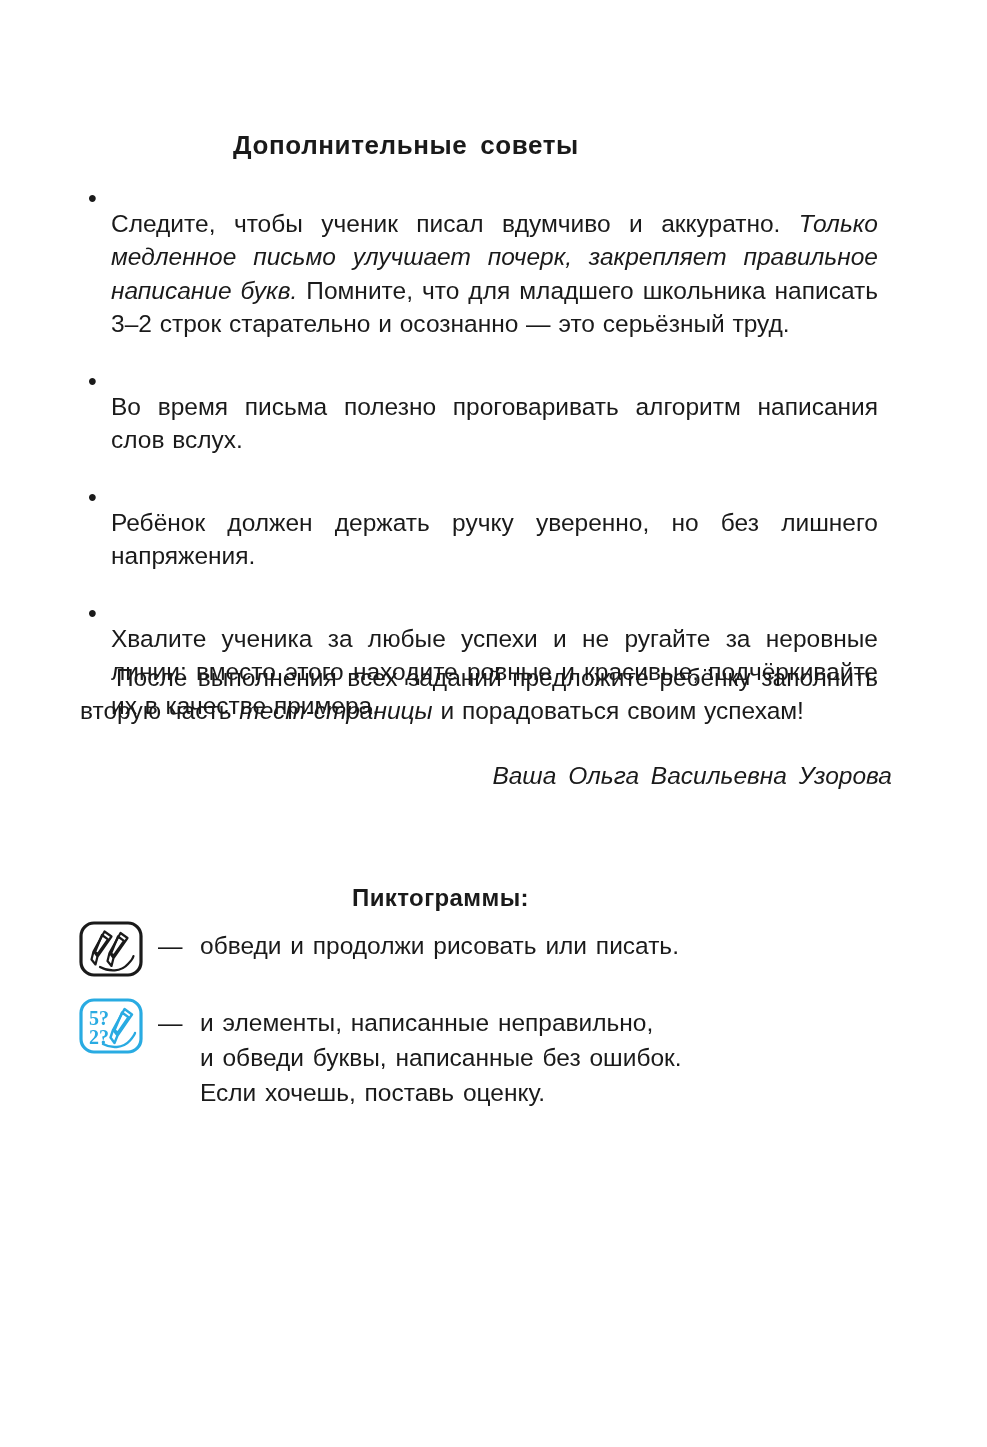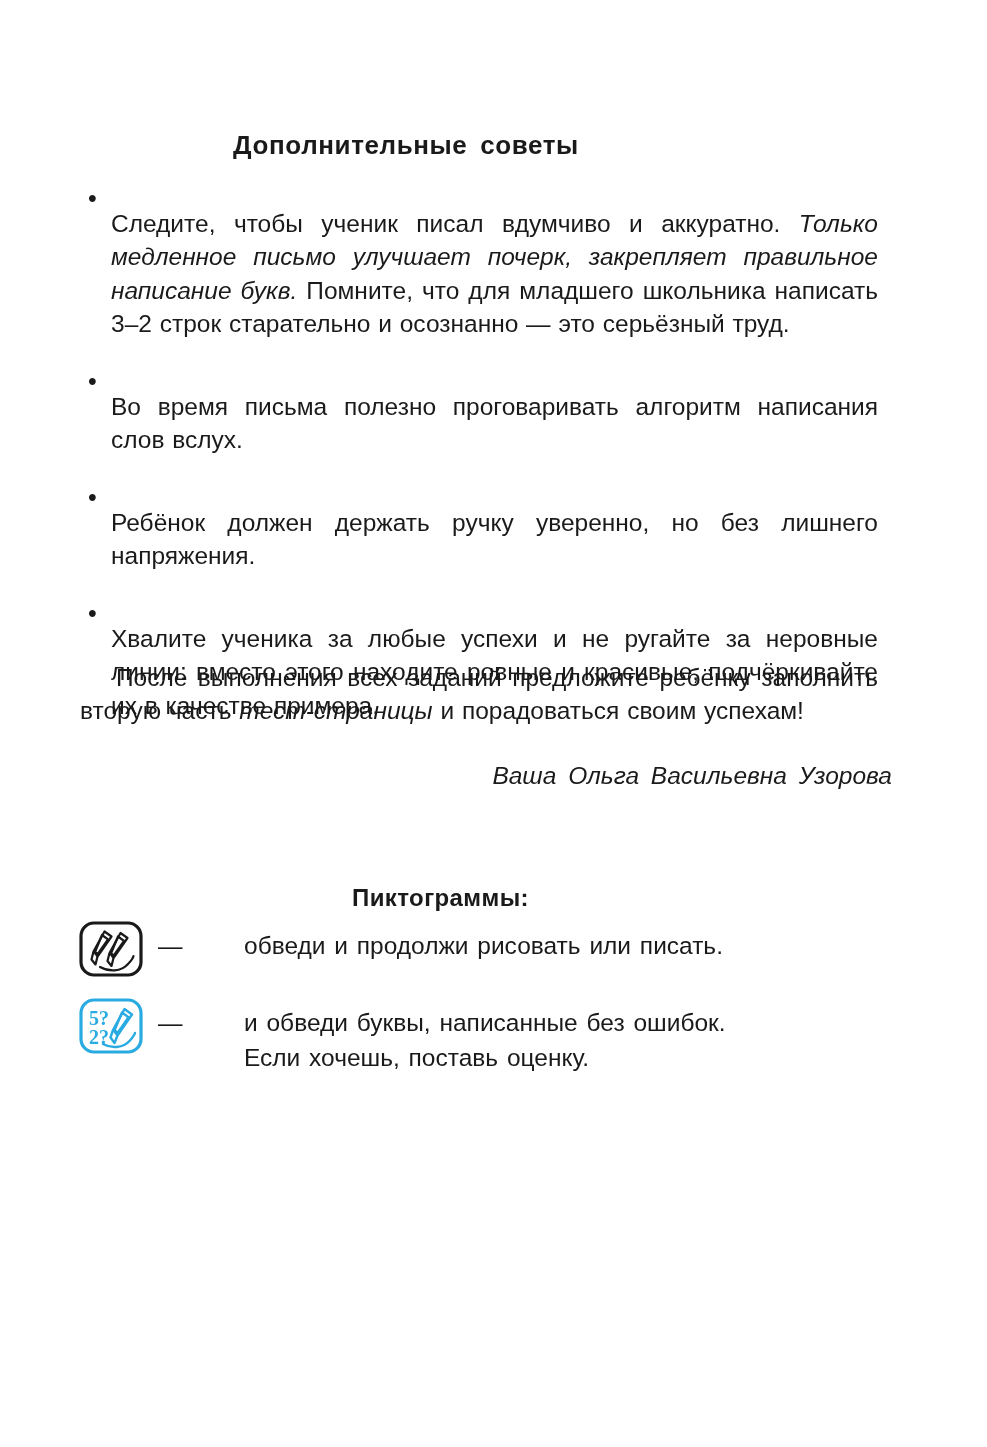--- a/index.html
+++ b/index.html
@@ -136,21 +136,21 @@
     padding-top: 8px;
   }
   .picto-desc {
     flex: 1 1 auto;
     font-size: 24.5px;
     line-height: 35px;
     color: #1a1a1a;
     word-spacing: 2px;
     padding-top: 8px;
   }
-  .picto-desc .line { display: block; white-space: nowrap; margin-left: 44px; }
+  .picto-desc .line { display: block; white-space: nowrap; }
 </style>
 </head>
 <body>
 
 <div class="page">
 
   <h1 class="page-title">Дополнительные  советы</h1>
 
   <div class="tips-list">
 
@@ -218,18 +218,19 @@
         <g fill="none" stroke="#29ABE2" stroke-width="2.4" stroke-linejoin="round">
           <path d="M46.5 12 L54 17.5 L39.5 38.5 L36.5 46 L32.5 40.5 L35 33 Z"></path>
           <path d="M44 15.5 L50.5 20.3 L39.8 35.8 L36.5 33.3 Z"></path>
           <path d="M35.1 32.8 L39.4 38.3"></path>
         </g>
         <path d="M25 47 C33 51.5, 45 51.5, 52 43.5 C55 40, 56.5 38, 57 36" fill="none" stroke="#29ABE2" stroke-width="2.4" stroke-linecap="round"></path>
       </svg>
     </span>
     <span class="picto-dash">—</span>
     <div class="picto-desc">
+      <span class="line">и элементы, написанные неправильно,</span>
       <span class="line">и обведи буквы, написанные без ошибок.</span>
       <span class="line">Если хочешь, поставь оценку.</span>
     </div>
   </div>
 
 </div>
 
 </body></html>

